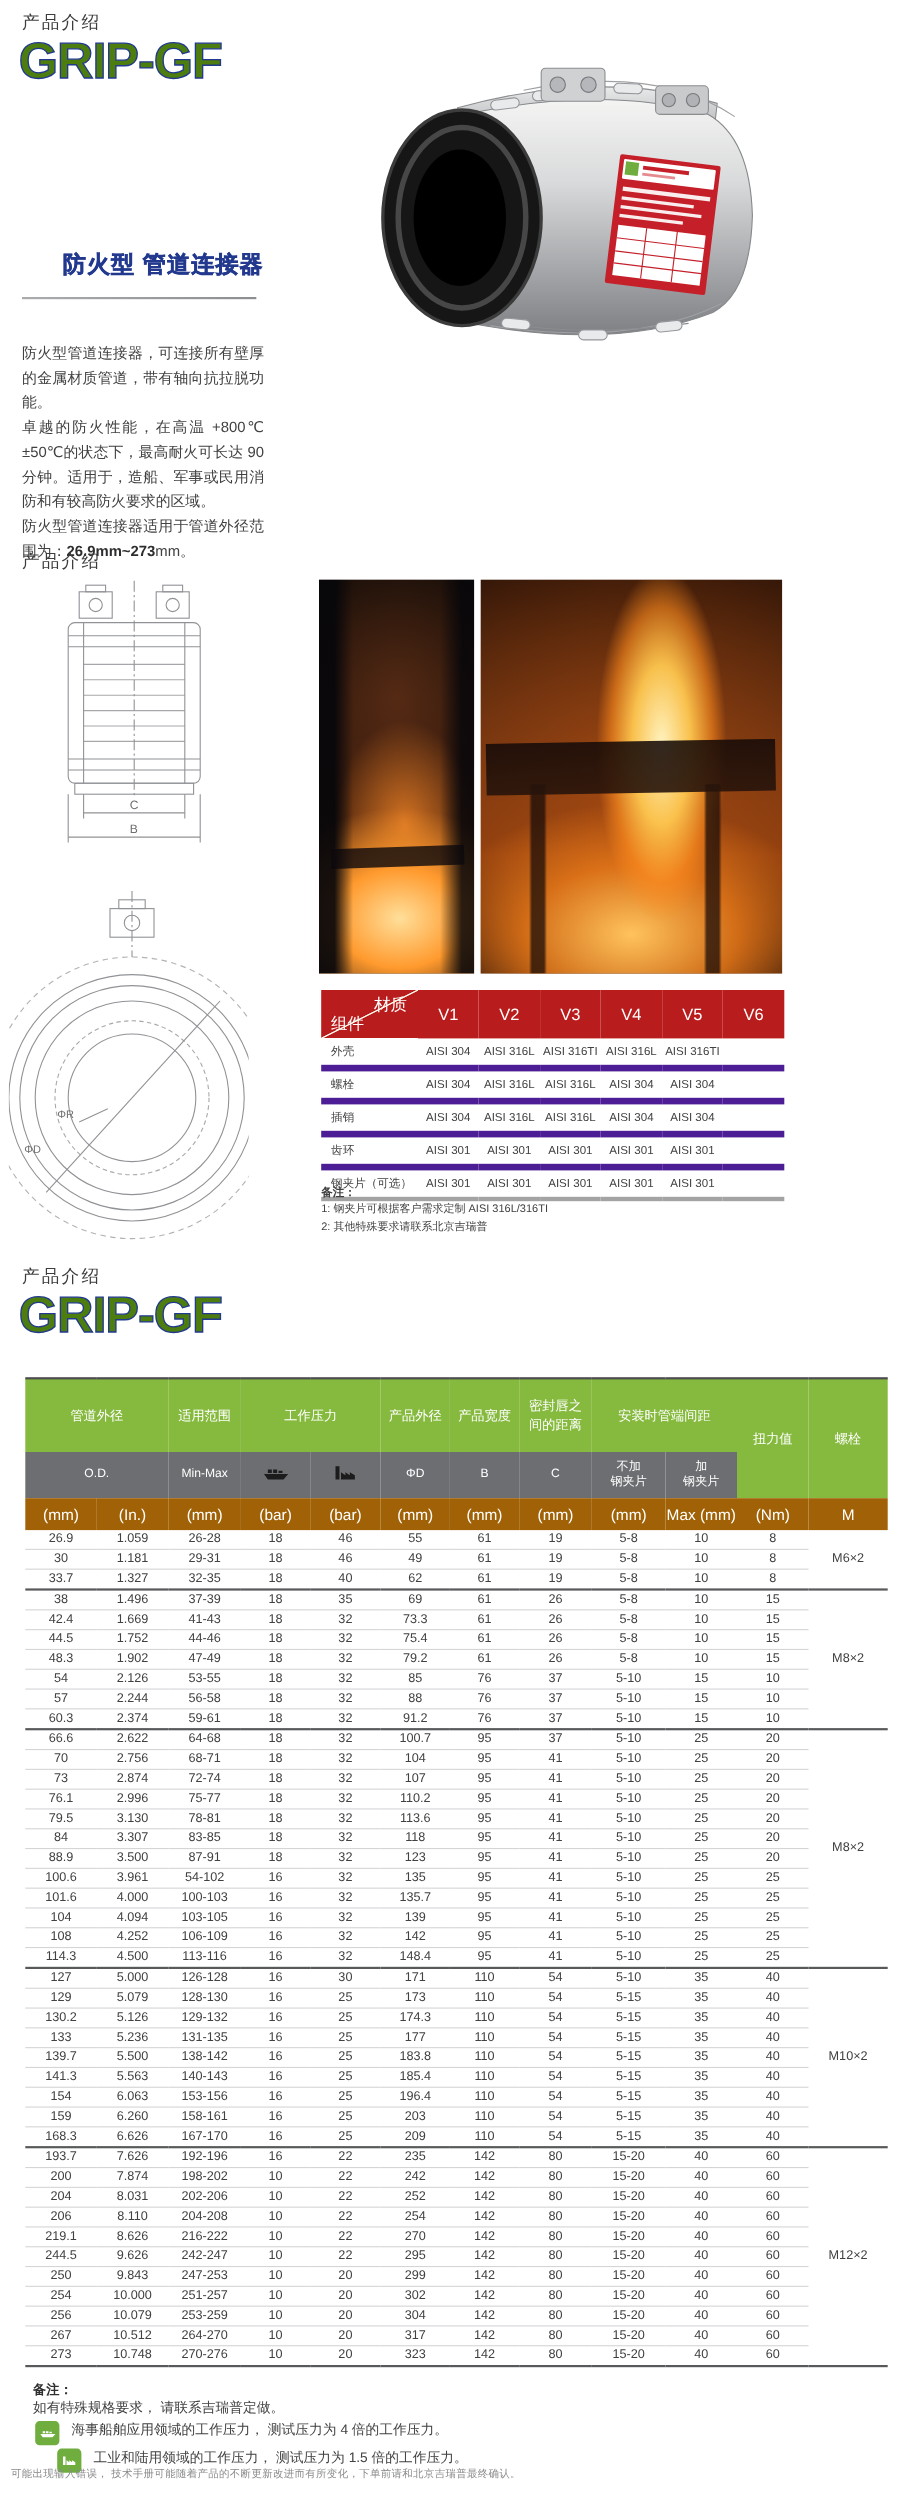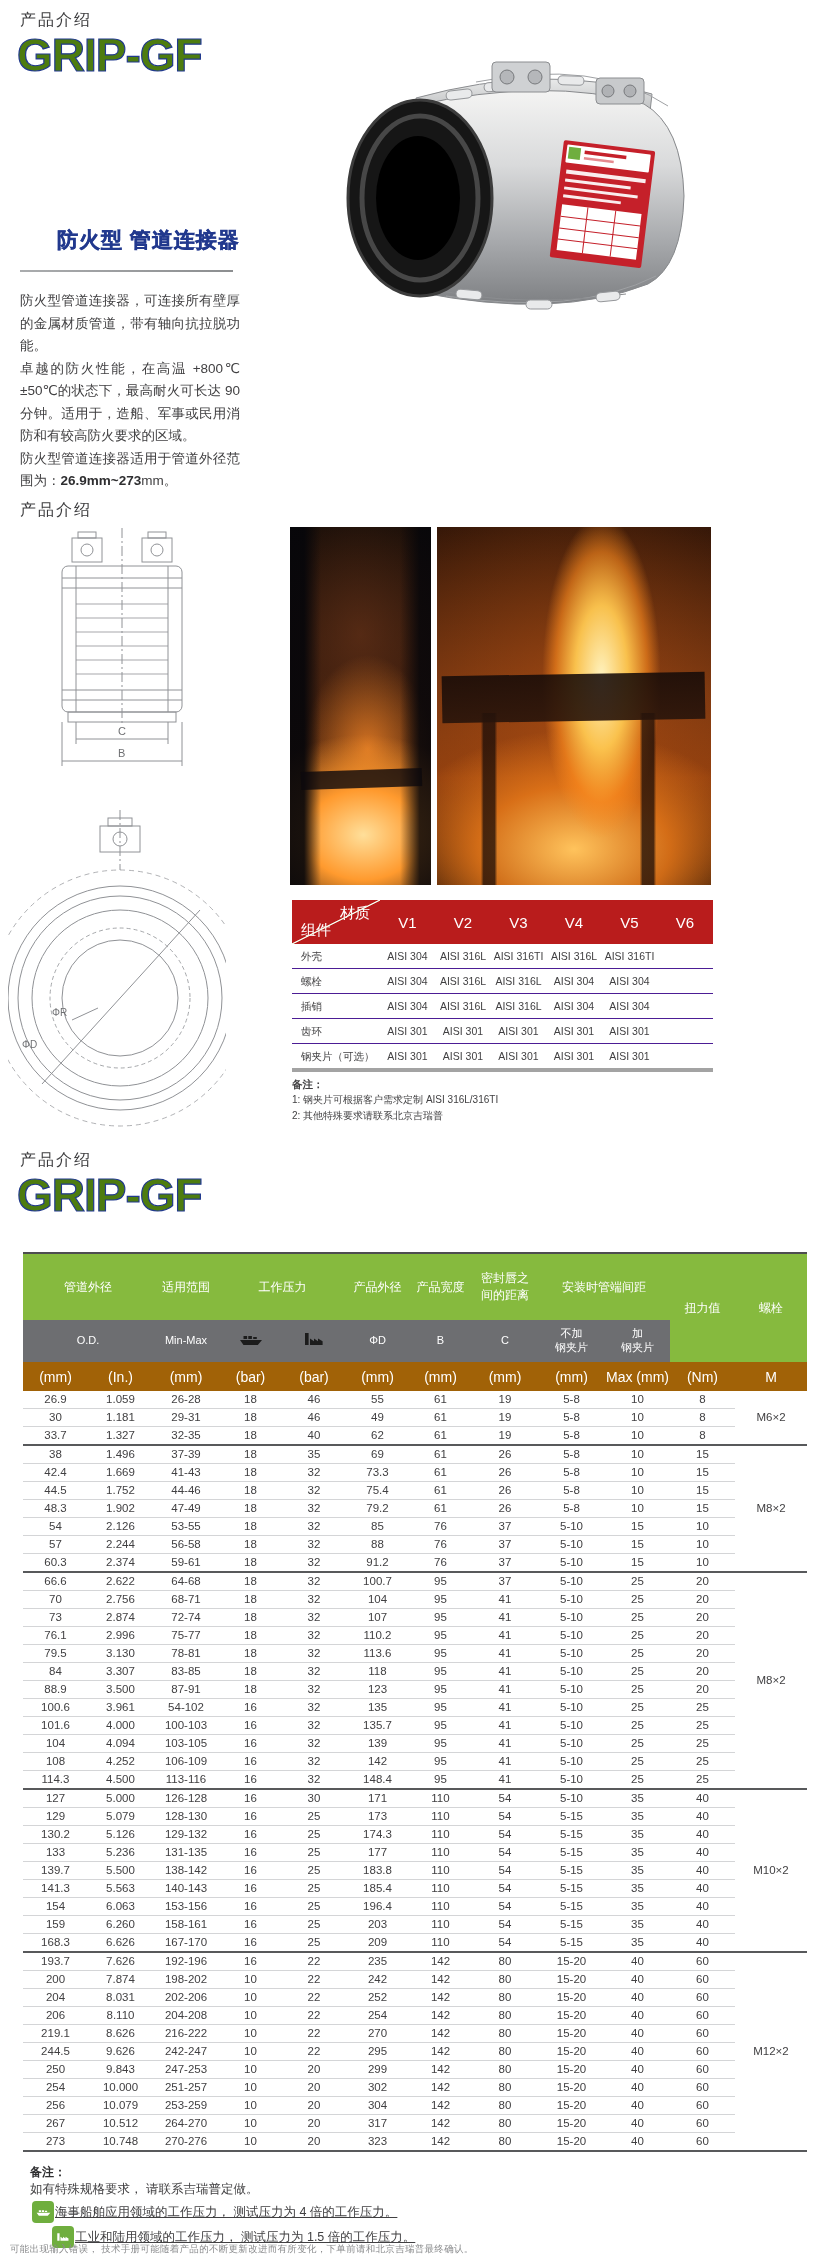--- a/index.html
+++ b/index.html
@@ -2,21 +2,21 @@
 <html><head>
 <meta charset="utf-8">
 <style>
   html,body{margin:0;padding:0;background:#fff;}
   body{width:830px;height:2267px;position:relative;font-family:"Liberation Sans","DejaVu Sans",sans-serif;color:#414042;}
   .abs{position:absolute;}
   .kicker{font-size:16px;letter-spacing:2px;color:#3c3c3e;}
   .brand{font-size:46px;line-height:1;font-weight:700;color:#4d7c0f;letter-spacing:-1px;text-align:right;-webkit-text-stroke:1.2px #21398f;}
   .subtitle{font-size:21px;font-weight:700;color:#22398e;letter-spacing:1px;-webkit-text-stroke:.5px #22398e;}
   .divider{height:2px;background:linear-gradient(to right,#aaacae,#8c8e90);}
-  .bodytext{font-size:13.5px;line-height:22.5px;text-align:justify;color:#414042;}
+  .bodytext{font-size:13.5px;line-height:22.5px;text-align:justify;color:#414042;margin-top:20px;}
   .bodytext p{margin:0;}
   .bodytext b{font-weight:700;color:#2e2e30;}
 
   
   .fire{position:absolute;overflow:hidden;}
   .fire1{background:
     radial-gradient(90% 28% at 52% 86%, #ffdf9a 0%, #ff9a2e 45%, rgba(150,50,8,0) 100%),
     radial-gradient(60% 35% at 55% 62%, rgba(255,140,40,.75), rgba(80,30,8,0) 75%),
     radial-gradient(120% 60% at 50% 30%, rgba(125,62,30,.55), rgba(20,10,5,0) 70%),
     linear-gradient(180deg,#120b07 0%,#2a1409 40%,#5c2a0e 72%,#20100a 100%);}
@@ -27,21 +27,21 @@
     radial-gradient(70% 35% at 50% 90%, #ffc35c 0%, rgba(230,120,25,.85) 50%, rgba(120,50,10,0) 95%),
     radial-gradient(100% 80% at 50% 50%, rgba(200,90,20,.5), rgba(60,25,8,0) 80%),
     linear-gradient(180deg,#351708 0%,#6e3210 45%,#8a3c0e 70%,#301407 100%);}
   .fire2::before{content:'';position:absolute;left:0;right:0;bottom:0;height:48%;background:linear-gradient(90deg,transparent 0 16%,rgba(25,12,8,.75) 17% 21%,transparent 22% 74%,rgba(25,12,8,.75) 75% 79%,transparent 80%);}
   .fire2::after{content:'';position:absolute;left:2%;right:2%;top:41%;height:13%;background:linear-gradient(180deg,rgba(22,11,8,.88),rgba(40,20,11,.9));transform:rotate(-1deg);}
 
   
   table{border-collapse:collapse;}
   .mat{width:421px;table-layout:fixed;font-size:10.5px;}
   .mat th{background:#b91c1c;color:#fff;font-weight:400;height:42px;font-size:15px;}
-  .mat td{height:20px;text-align:center;border-bottom:1px solid #4c1d95;color:#414042;padding:2px 1px;line-height:1.15;}
+  .mat td{height:20px;text-align:center;border-bottom:6px solid #4c1d95;color:#414042;padding:2px 1px;line-height:1.15;}
   .mat tr.last td{border-bottom:4px solid #a3a3a3;}
   .mat td.rowlabel{text-align:left;padding-left:9px;}
   .corner{position:relative;}
   .corner::after{content:'';position:absolute;inset:0;background:linear-gradient(to bottom right,transparent calc(50% - 1px),#f2f7e8 calc(50% - .3px),#f2f7e8 calc(50% + .3px),transparent calc(50% + 1px));}
   .corner .t1{position:absolute;top:4px;right:10px;}
   .corner .t2{position:absolute;bottom:4px;left:9px;}
   .smallnotes{font-size:10px;line-height:16px;color:#414042;}
   .smallnotes .nt{font-weight:700;font-size:10.5px;}
 
   
@@ -51,21 +51,21 @@
   .spec tr.h2 th{background:#6d6e71;color:#fff;font-size:11px;height:40px;line-height:1.25;}
   .spec tr.h3 th{background:#a16207;color:#fff;font-size:14px;height:27px;}
   .spec td{height:17px;line-height:17px;text-align:center;font-size:11.5px;color:#414042;border-bottom:1px solid #d4d5d7;padding:0;}
   .spec tr.group-end td{border-bottom:2px solid #58595b;}
   .spec td.bolt{border-bottom:2px solid #58595b;font-size:11.5px;}
   .hicon{display:inline-block;vertical-align:middle;}
 
   
   .bnote-title{font-weight:700;font-size:12px;color:#2f2f31;}
   .bnote{font-size:12.5px;color:#414042;}
-  .iconrow{position:absolute;display:flex;align-items:center;gap:1px;text-decoration:underline;}
+  .iconrow{position:absolute;display:flex;gap:11px;}
   .gicon{width:22px;height:22px;border-radius:4px;background:#6fae3e;display:flex;align-items:center;justify-content:center;flex:0 0 auto;}
   .disclaimer{font-size:9.5px;color:#8a8b8d;letter-spacing:.3px;}
   svg text{font-family:"Liberation Sans","DejaVu Sans",sans-serif;}
 </style>
 </head>
 <body>
 
 <div class="abs kicker" style="left:20px;top:10px;">产品介绍</div>
 <div class="abs brand" style="left:17px;top:32px;">GRIP-GF</div>
 

